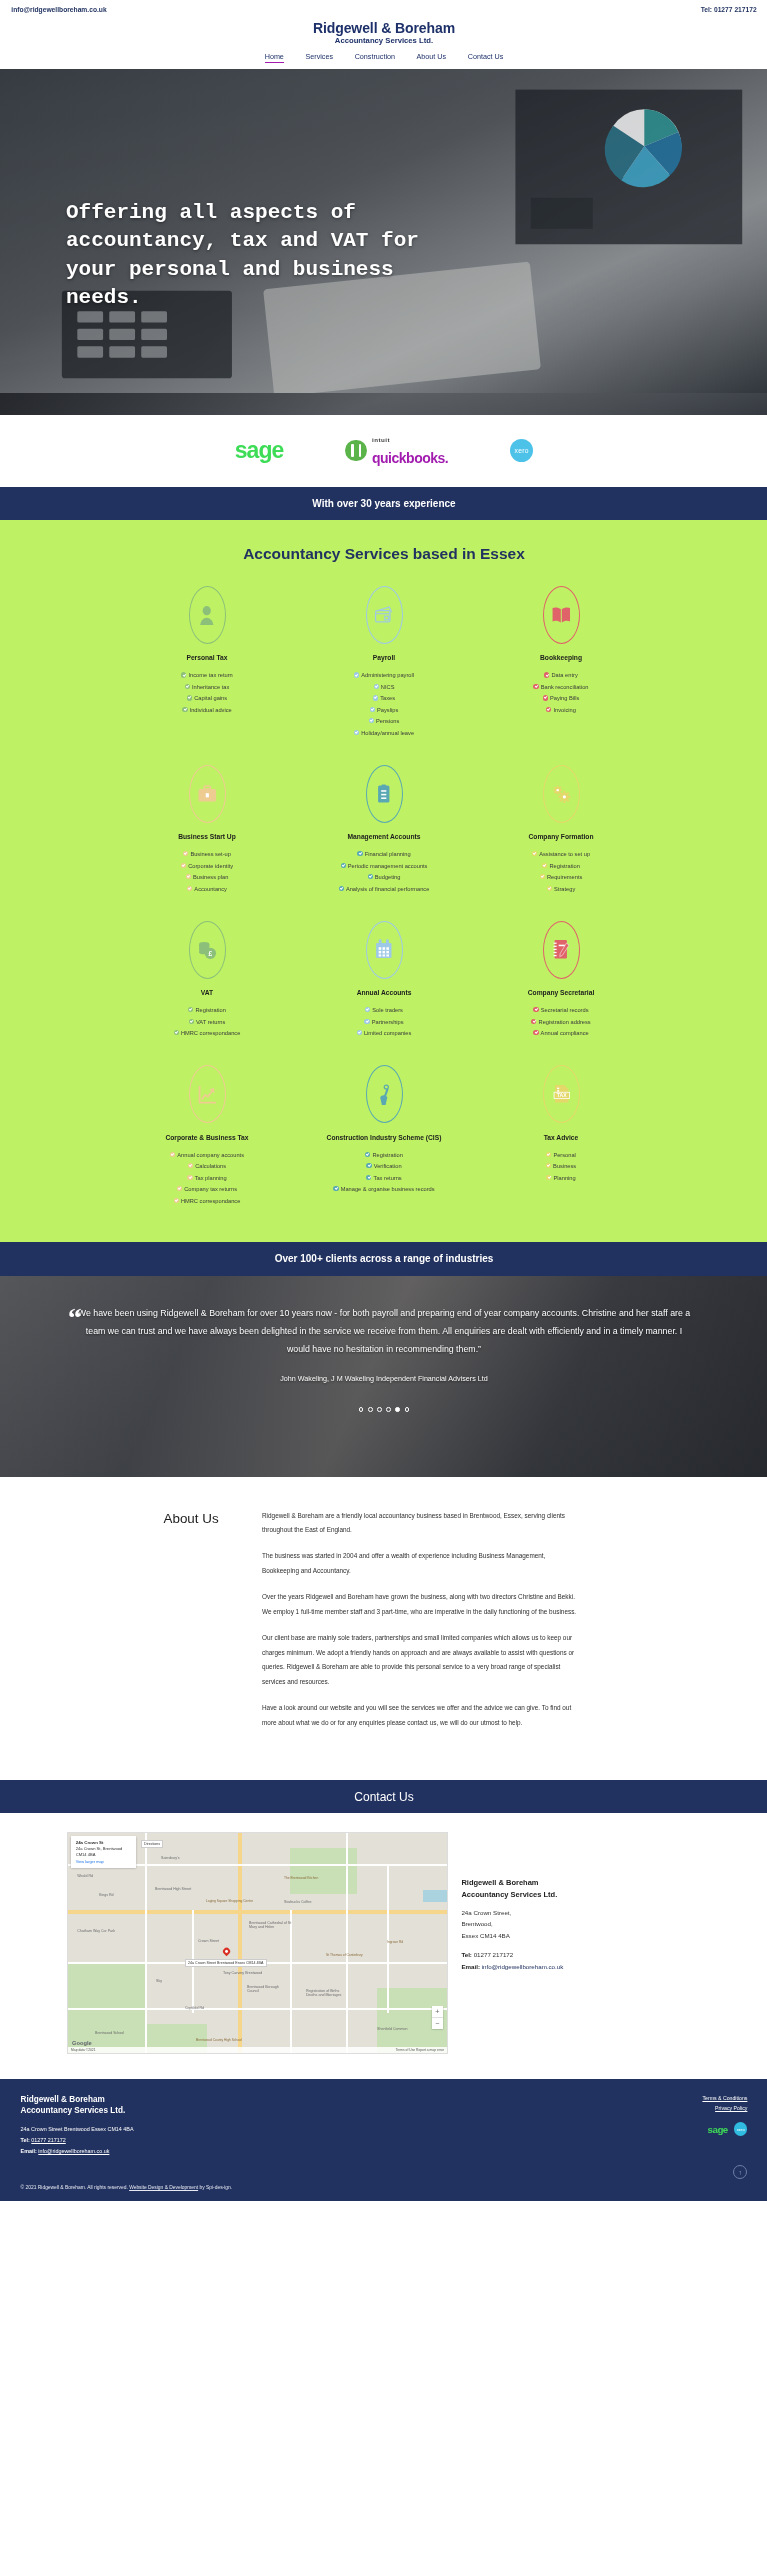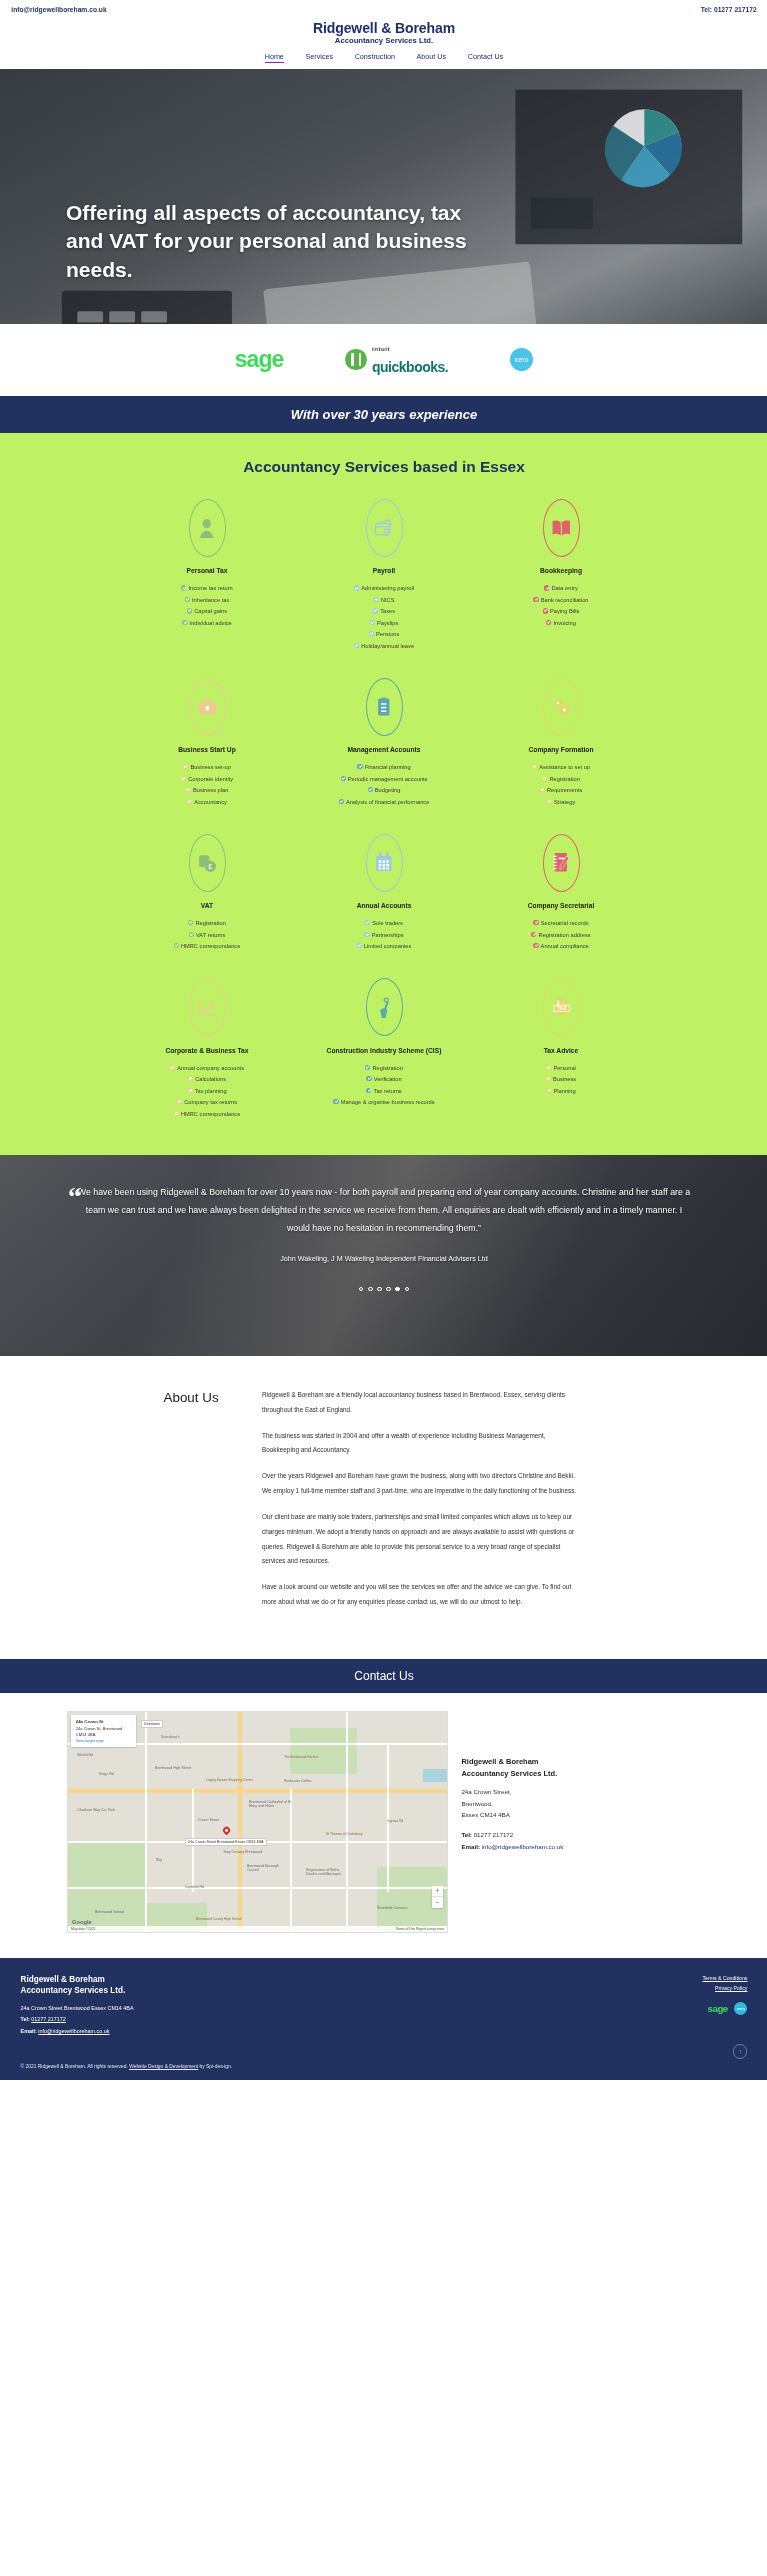--- a/index.html
+++ b/index.html
@@ -52,26 +52,27 @@
     color: #1d3069;
     text-decoration: none;
     padding-bottom: 1.5px;
     cursor: pointer;
   }
   .nav-item.active { border-bottom: 1px solid #a21caf; }
 
   
   .hero {
     position: relative;
-    height: 255px;
+    height: 346px;
     background:
       linear-gradient(90deg, rgba(20,22,26,0.78) 0%, rgba(30,33,38,0.55) 45%, rgba(40,44,50,0.30) 100%),
       linear-gradient(160deg, #4d5a66 0%, #2c3238 30%, #6b6f73 55%, #9ba0a4 75%, #3a3f45 100%);
     background-size: cover;
     overflow: hidden;
+    font-family: Liberation Mono, monospace;
   }
   .hero-deco { position: absolute; inset: 0; opacity: 0.85; }
   .hero-inner {
     position: absolute;
     left: 66px;
     top: 130px;
     width: 402px;
   }
   .hero-title {
     font-size: 21px;
@@ -99,36 +100,35 @@
     width: 21.6px; height: 21.6px; border-radius: 50%;
     background: #5ab44a; position: relative;
   }
   .qb-mark::before, .qb-mark::after {
     content: ""; position: absolute; background: #fff;
   }
   .qb-mark::before { left: 6.2px; top: 4.6px; width: 2.1px; height: 12.4px; border-radius: 1px; }
   .qb-mark::after  { right: 6.2px; top: 4.6px; width: 2.1px; height: 12.4px; border-radius: 1px; }
   .qb-text { line-height: 1; }
   .qb-intuit { font-size: 6.2px; font-weight: bold; color: #3a3a3a; letter-spacing: 0.5px; }
-  .qb-name { font-size: 14px; font-weight: bold; color: #0f766e; letter-spacing: -0.5px; margin-top: 8px; }
+  .qb-name { font-size: 14px; font-weight: bold; color: #a21caf; letter-spacing: -0.5px; margin-top: 8px; }
   .logo-xero {
     width: 23px; height: 23px; border-radius: 50%;
     background: #4cc2e8; color: #fff; font-size: 6.7px;
     display: flex; align-items: center; justify-content: center;
     letter-spacing: 0.3px;
   }
 
   
   .banner {
     background: #223260;
     color: #fff;
     text-align: center;
-    font-style: italic;
     font-weight: bold;
-    font-size: 13px;
+    font-size: 10px;
     padding: 11.3px 0;
   }
 
   
   .services { padding: 25px 0 20.6px 0; background: #bef264; }
   .services-title {
     text-align: center;
     font-size: 15.5px;
     font-weight: bold;
     color: #223260;
@@ -822,20 +822,21 @@
             </li>
             <li>
               <span class="tick" style="background: rgb(228, 216, 106);"></span>
               <span>Planning</span>
             </li>
           </ul>
         </div>
       </div>
   </section>
 
+  <div class="banner">Over 100+ clients across a range of industries</div>
 
   <section class="testimonial">
     <div class="quote-mark">“</div>
     <div class="quote-text">We have been using Ridgewell &amp; Boreham for over 10 years now - for both payroll and preparing end of year company accounts.  Christine and  her staff are a team we can trust and we have always been delighted in the service we receive from them. All enquiries are dealt with efficiently and in a timely manner. I would have no hesitation in recommending them.”</div>
     <div class="quote-author">John Wakeling, J M Wakeling Independent Financial Advisers Ltd</div>
     <div class="dots" id="carousel-dots">
         <span class="dot"></span>
         <span class="dot"></span>
         <span class="dot"></span>
         <span class="dot"></span>

